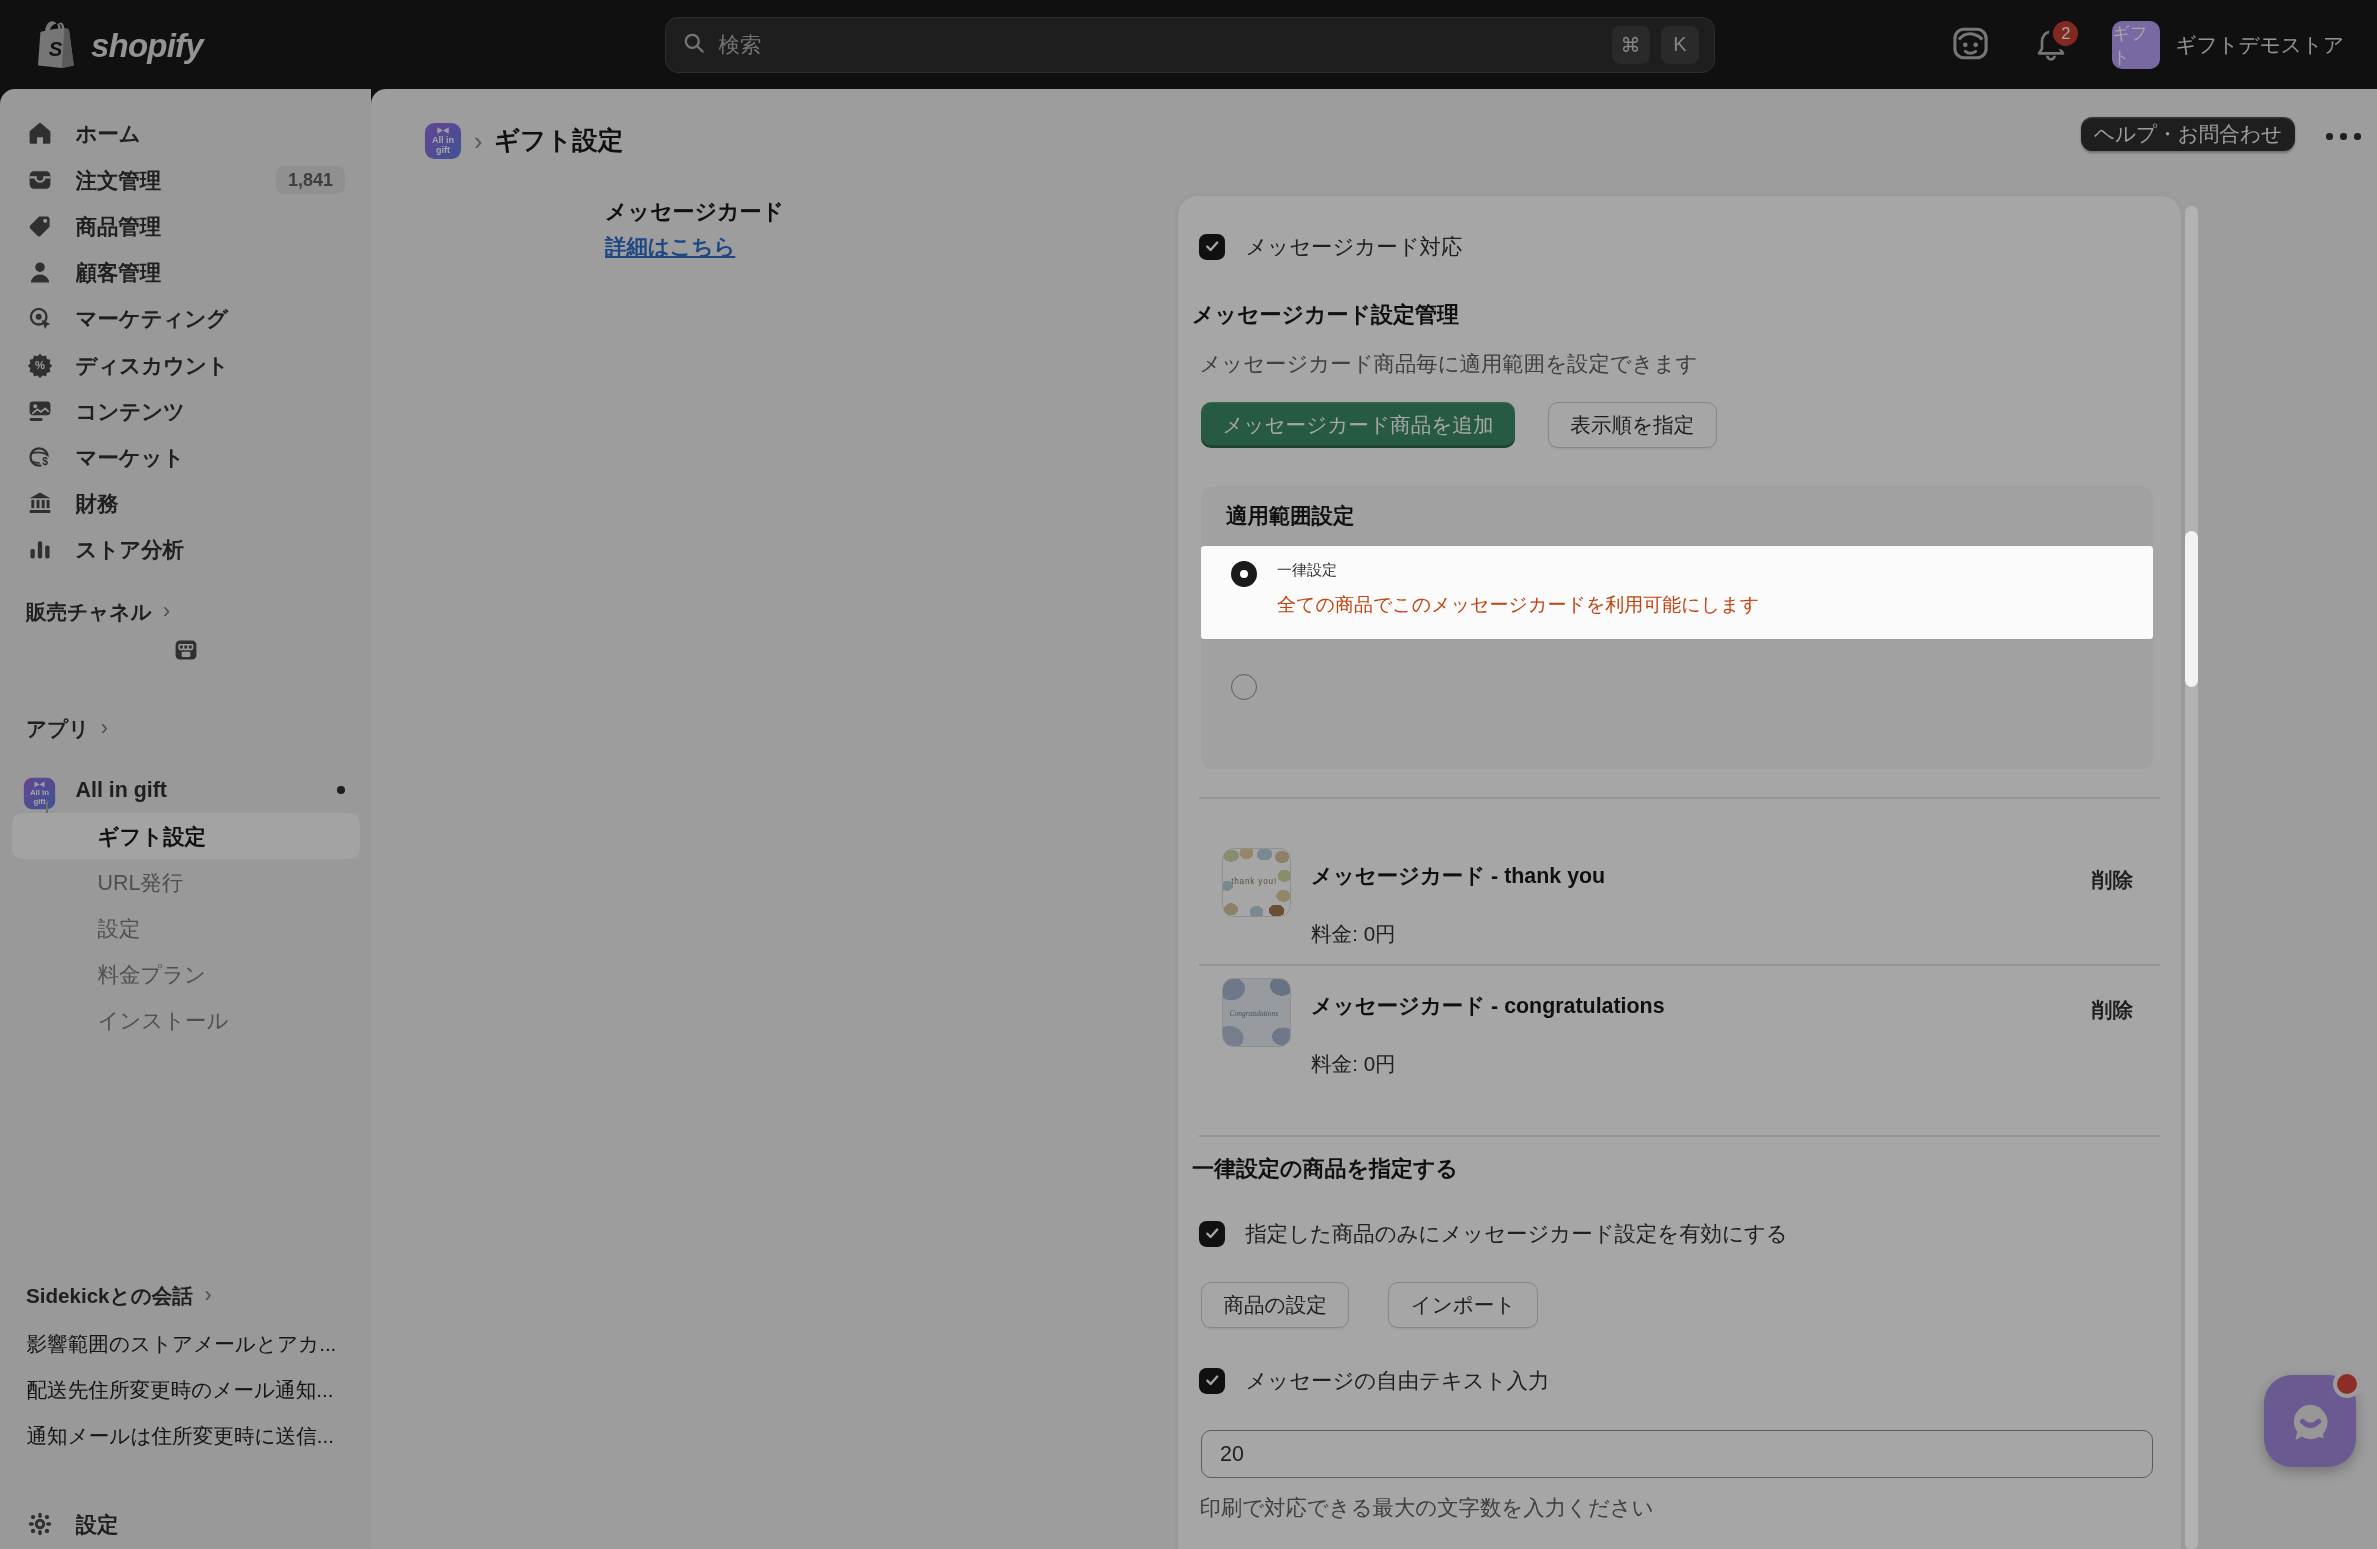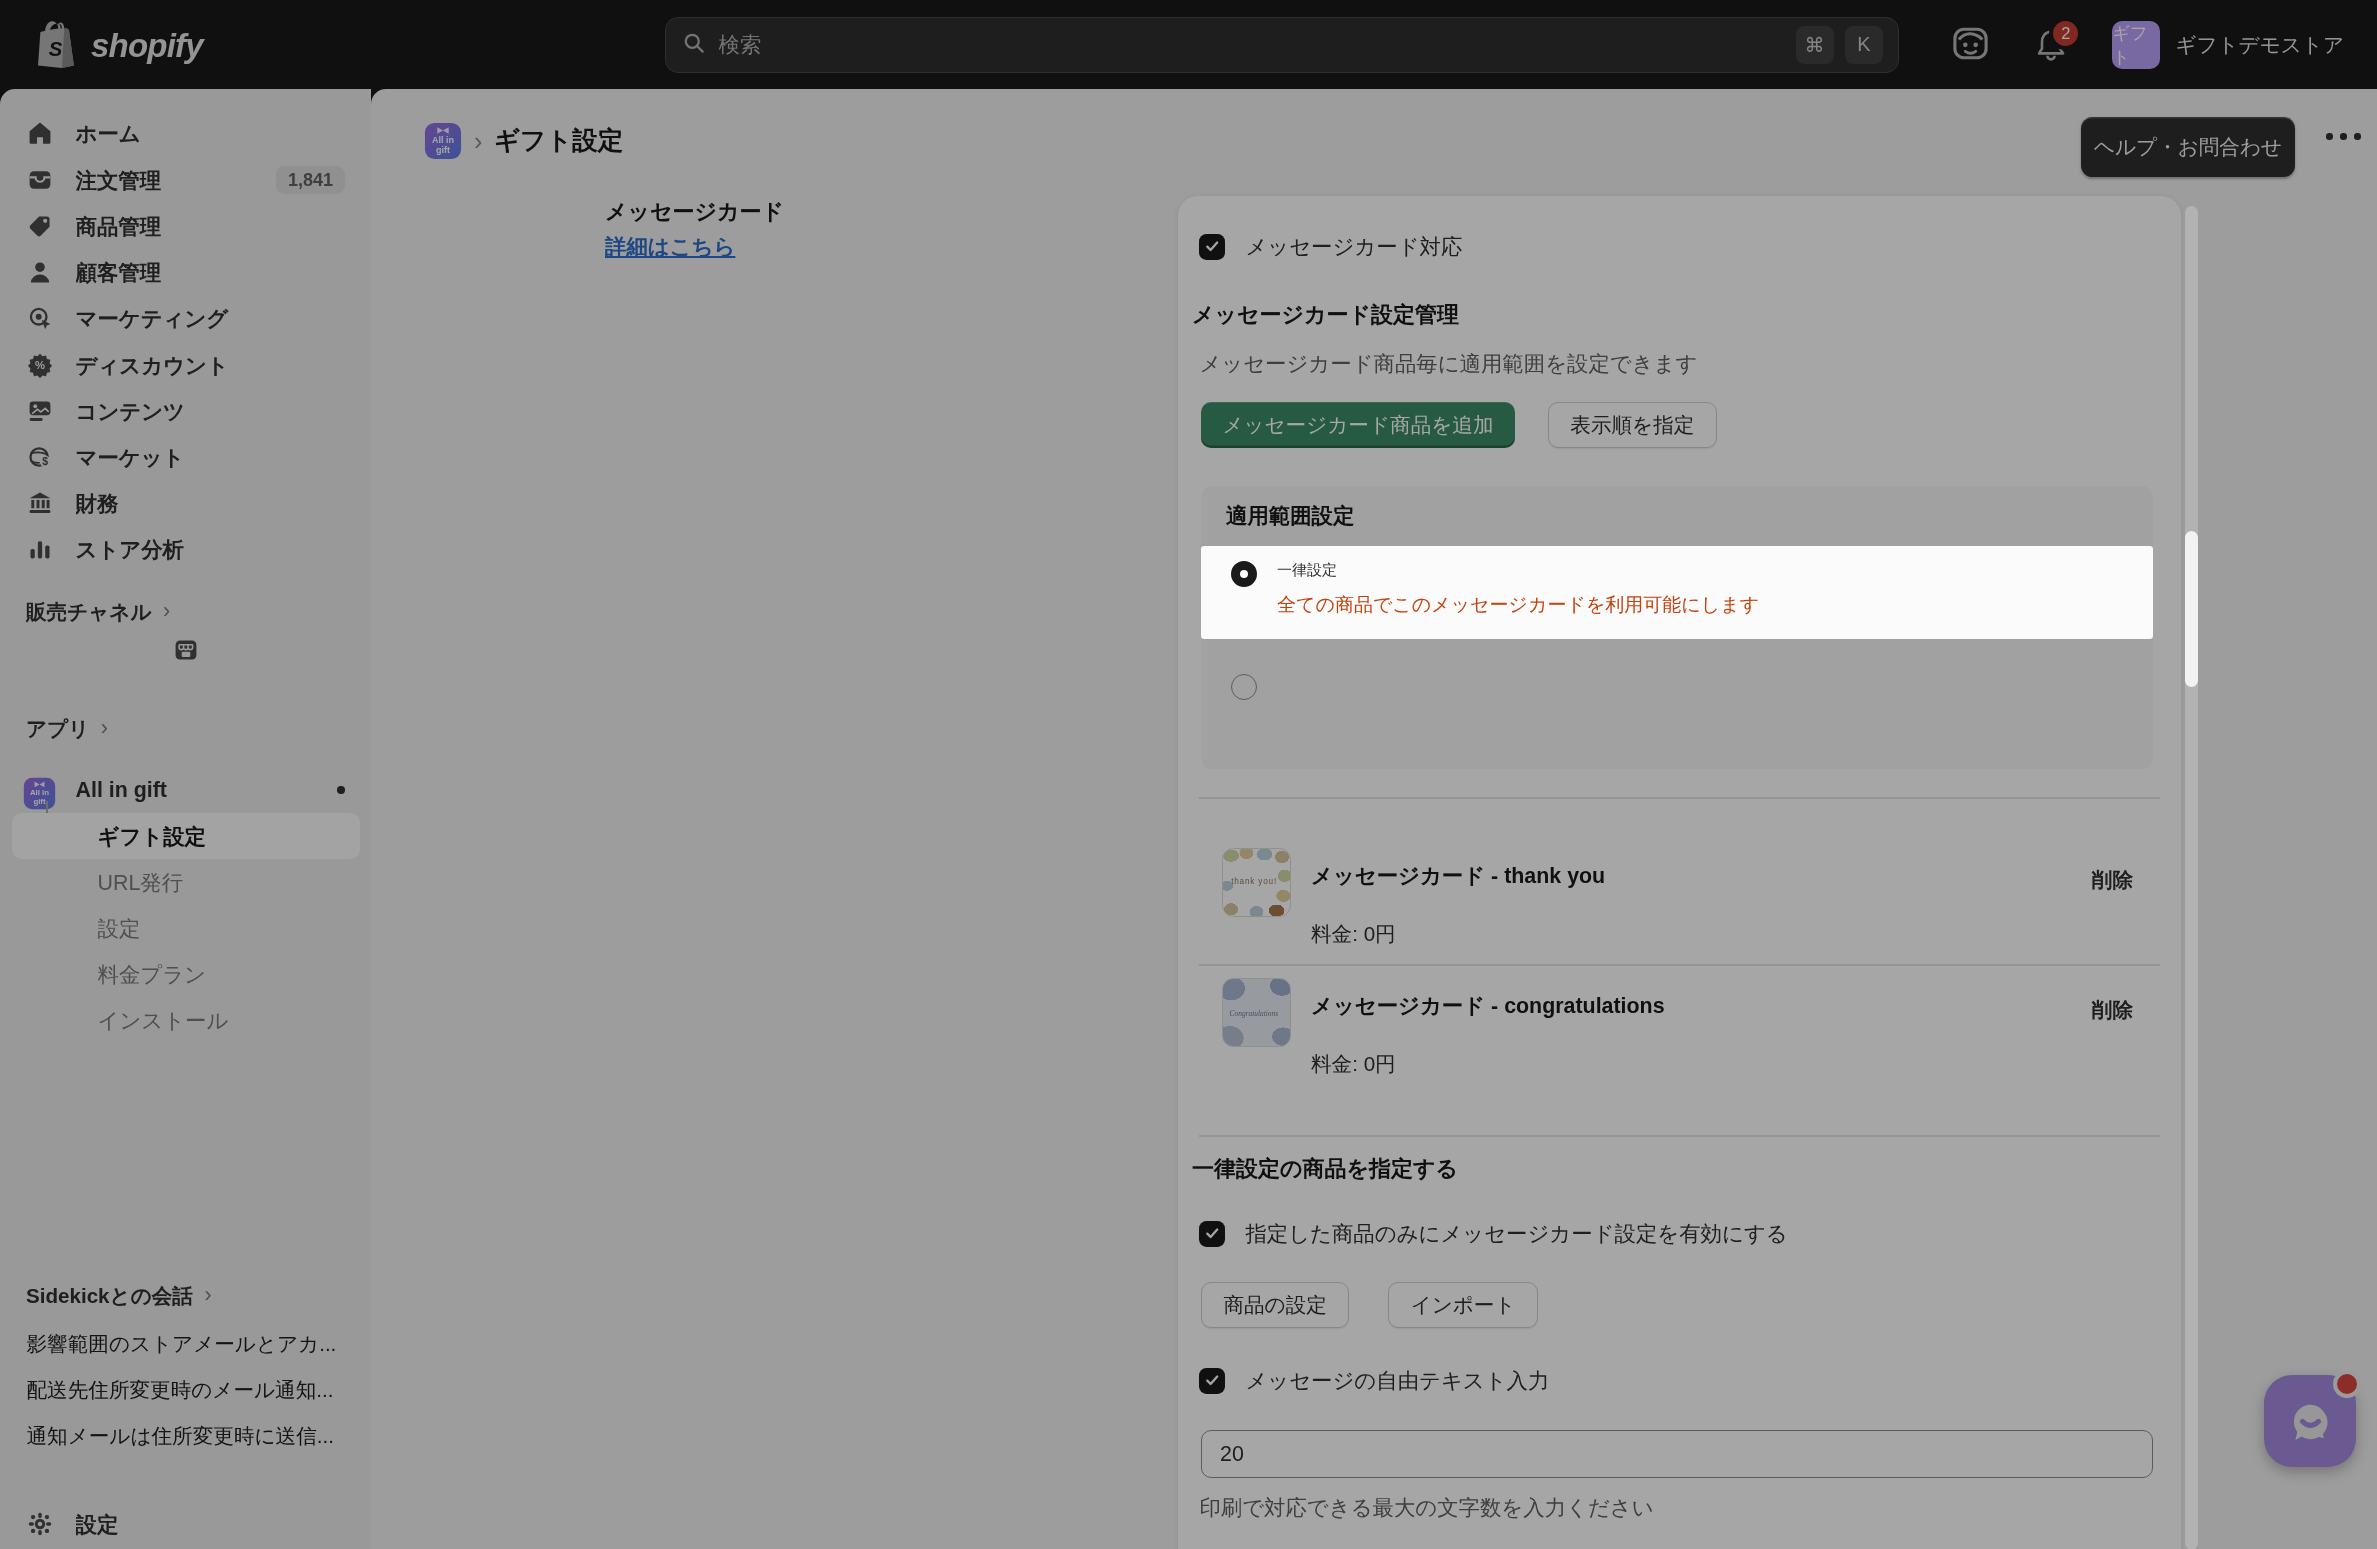--- a/index.html
+++ b/index.html
@@ -4,21 +4,21 @@
 <style>
   html,body{margin:0;padding:0;background:#000;}
   *{box-sizing:border-box;}
   .canvas{position:relative;width:2377px;height:1550px;overflow:hidden;
     background:#1a1a1a;font-family:"Liberation Sans","DejaVu Sans",sans-serif;color:#303030;}
 
   
   .topbar{position:absolute;left:0;top:0;right:0;height:89px;background:#1a1a1a;}
   .logo{position:absolute;left:38px;top:20px;display:flex;align-items:center;gap:10px;}
   .logo-text{color:#e3e3e3;font-size:33px;font-weight:bold;font-style:italic;letter-spacing:-0.8px;}
-  .searchbox{position:absolute;left:665px;top:16.5px;width:1234px;height:56px;background:#2f2f2f;
+  .searchbox{position:absolute;left:665px;top:16.5px;width:1050px;height:56px;background:#2f2f2f;
     border:0.8px solid #474747;border-radius:13px;display:flex;align-items:center;padding:0 15px;gap:11.5px;}
   .search-ph{color:#b1b1b1;font-size:21.4px;flex:1;}
   .kbd{width:38px;height:38px;background:#414141;border-radius:8.2px;color:#cbcbcb;font-size:20px;
     display:flex;align-items:center;justify-content:center;}
   .top-right{position:absolute;right:33px;top:0;height:89px;display:flex;align-items:center;gap:43px;}
   .bell-wrap{position:relative;width:36px;height:36px;}
   .badge-2{position:absolute;top:-10px;right:-13px;min-width:33px;height:33px;border-radius:16.5px;
     background:#c63f33;border:4.1px solid #1a1a1a;color:#fff;font-size:16.5px;display:flex;align-items:center;justify-content:center;}
   .account{display:flex;align-items:center;gap:15px;}
   .avatar{width:48px;height:48px;border-radius:10px;background:#b9a2f9;color:#fff;font-size:17.3px;
@@ -44,21 +44,21 @@
     border-top:5.8px solid transparent;border-bottom:5.8px solid transparent;}
   .app-dot{width:7.4px;height:7.4px;border-radius:50%;background:#303030;}
   .convo{font-weight:400;color:#1f1f1f;font-size:20.6px;}
 
   
   .main{position:absolute;left:371px;top:89px;right:0;bottom:0;background:#f1f1f1;
     border-top-left-radius:15px;}
   .pagehead-icon{position:absolute;left:424px;top:122px;width:38px;height:38px;}
   .crumb-chev{position:absolute;left:474px;top:127px;color:#8a8a8a;font-size:25px;}
   .page-title{position:absolute;left:494px;top:123px;font-size:25.5px;font-weight:700;color:#1a1a1a;}
-  .help-btn{position:absolute;left:2081px;top:117px;width:214px;height:60px;background:#2e2e2e;
+  .help-btn{position:absolute;left:2081px;top:117px;width:214px;height:34px;background:#2e2e2e;
     border-radius:11.5px;color:#f2f2f2;font-size:20.6px;display:flex;align-items:center;justify-content:center;
     box-shadow:inset 0 1.6px 0 rgba(255,255,255,.18), 0 1.6px 2.5px rgba(0,0,0,.3);}
   .dots{position:absolute;left:2326px;top:133px;display:flex;gap:7.4px;}
   .dots i{width:6.6px;height:6.6px;border-radius:50%;background:#303030;}
 
   .annot-title{position:absolute;left:605px;top:197px;font-size:22px;font-weight:700;color:#1a1a1a;}
   .annot-link{position:absolute;left:605px;top:232px;font-size:21.4px;color:#2c6ecb;text-decoration:underline;font-weight:600;}
 
   
   .card{position:absolute;left:1178px;top:196px;width:1003px;height:1415px;background:#ffffff;

